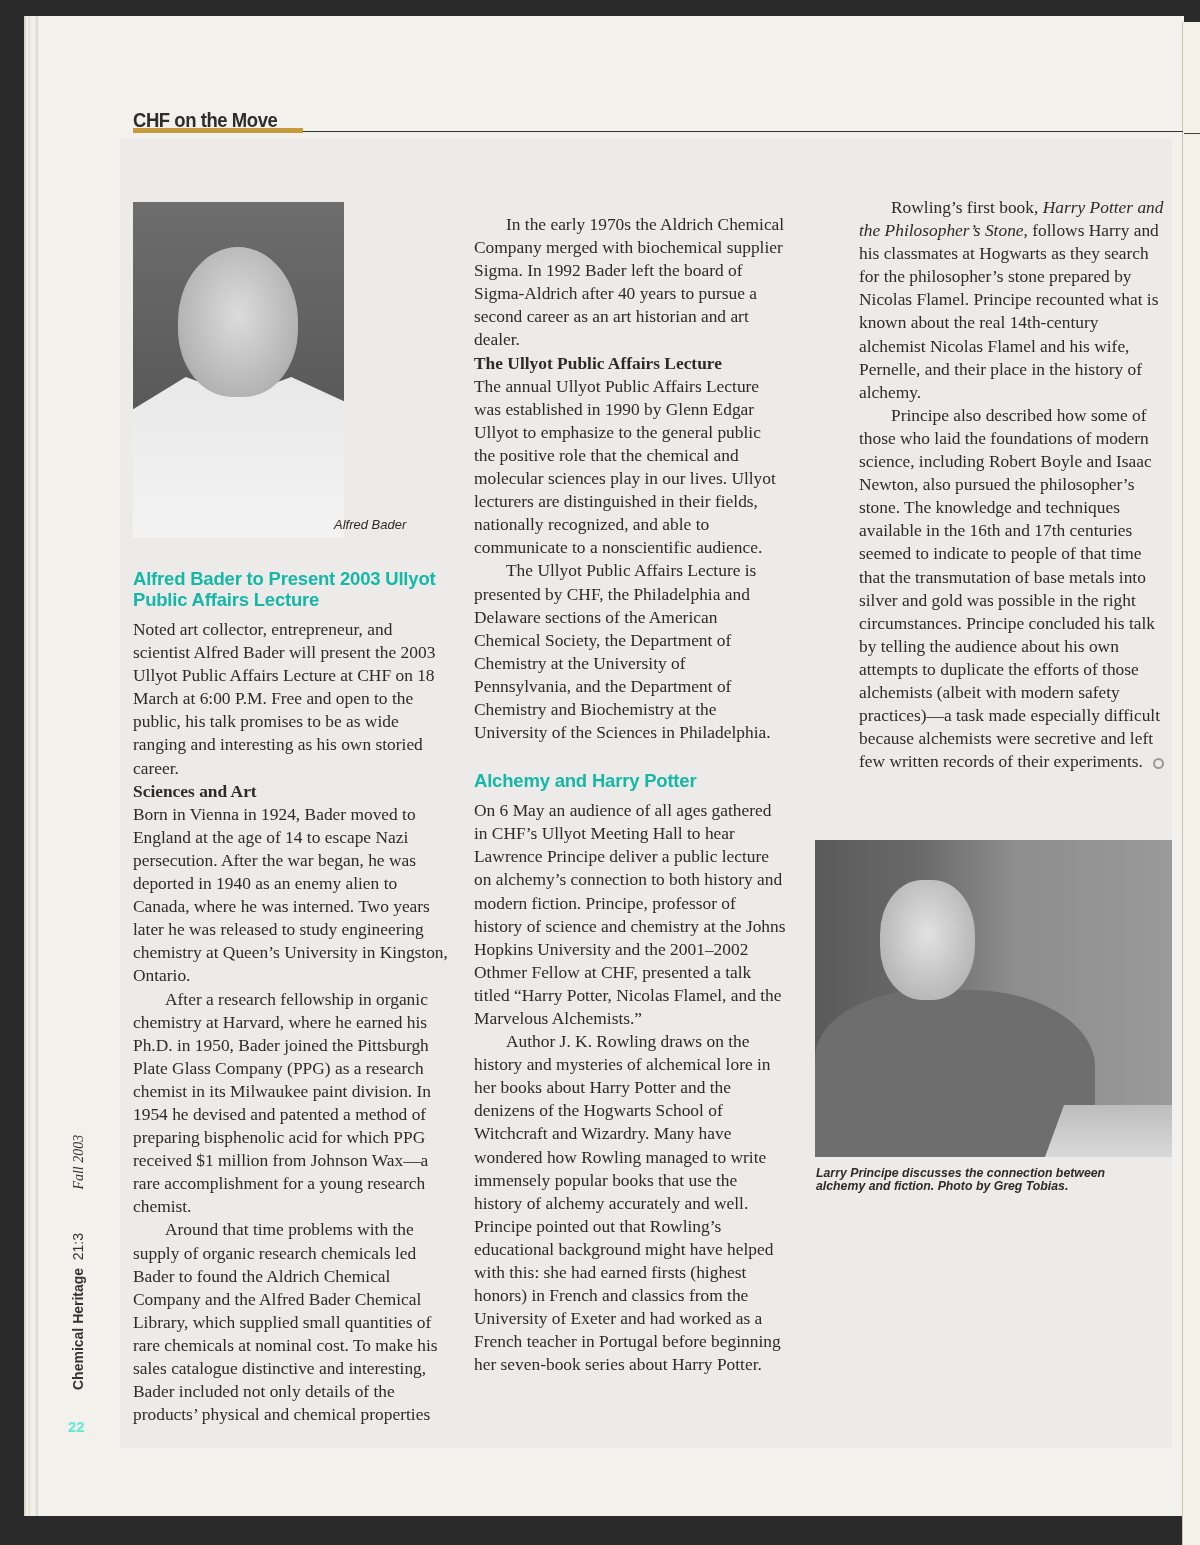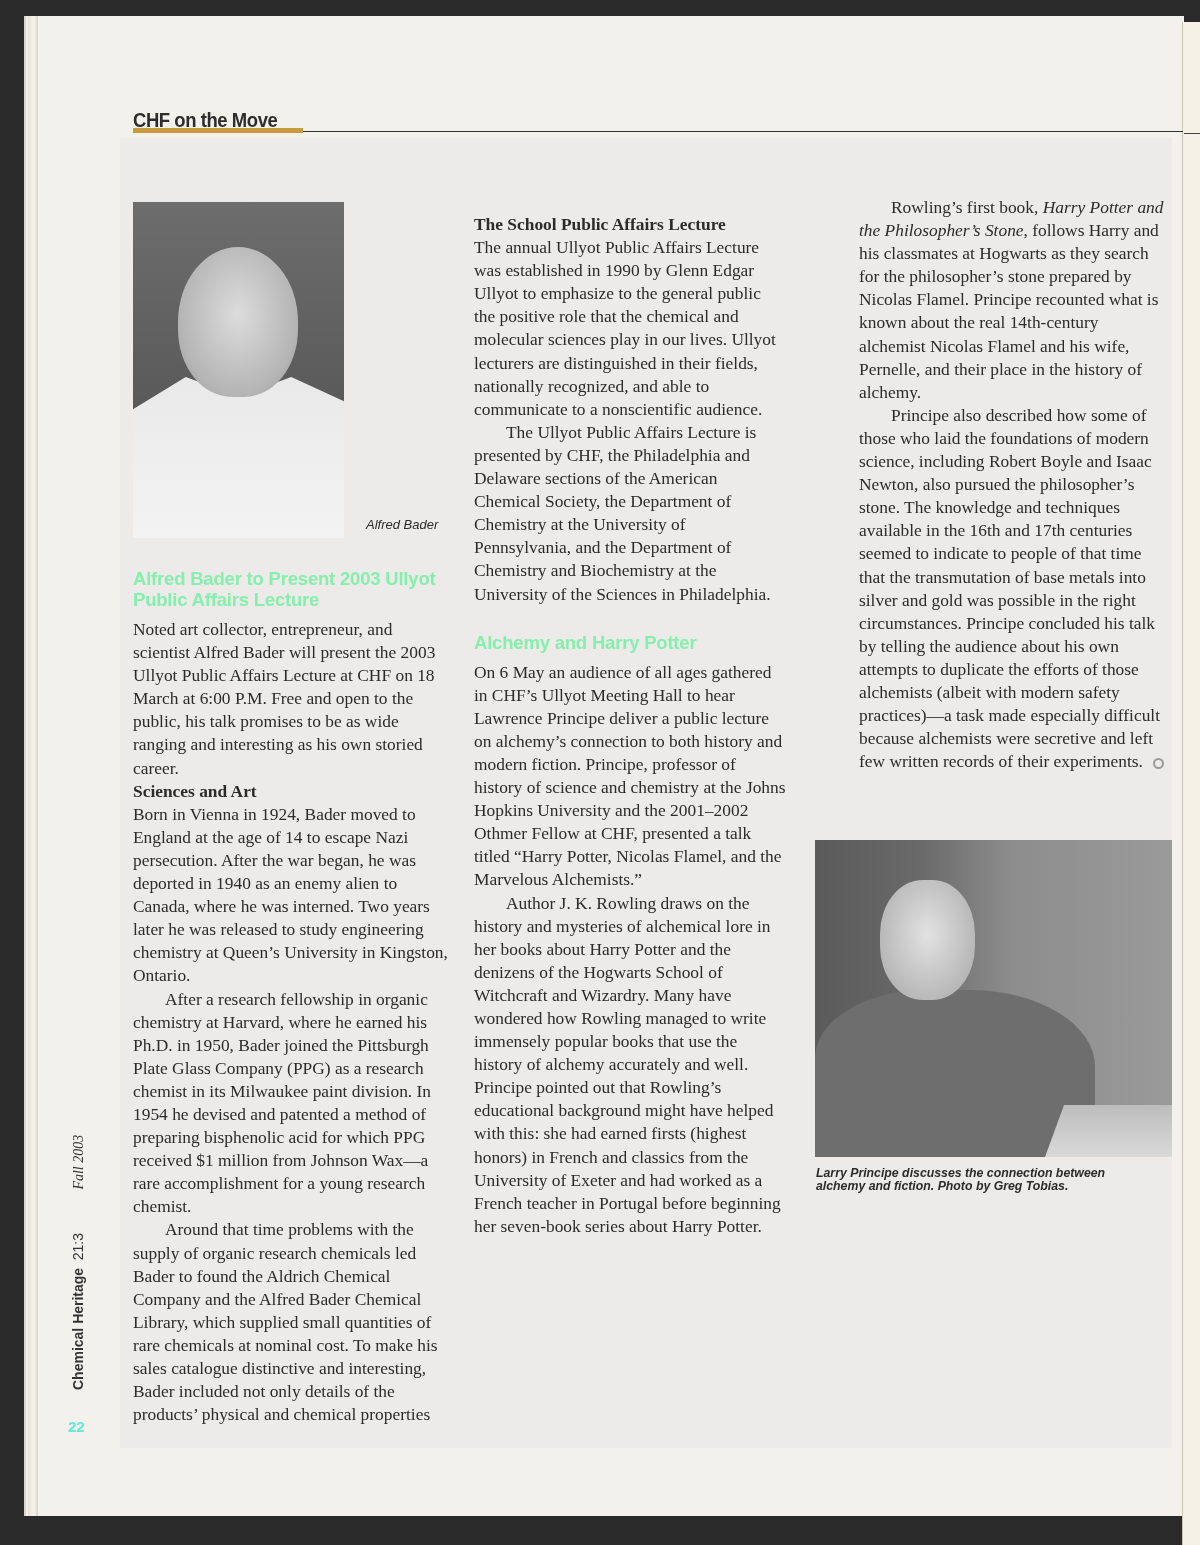--- a/index.html
+++ b/index.html
@@ -42,21 +42,21 @@
     }
     .col { position:absolute; color:#2b2b2b; font-size:17.4px; line-height:23.1px; }
     .col p { margin:0; }
     .col p.indent { text-indent:32px; }
     .col1 { left:133px; width:318px; }
     .col2 { left:474px; width:312px; }
     .col3t { left:815px; width:308px; }
     .subhead { font-weight:bold; margin-top:6px; }
     .headline {
       font-family:"Liberation Sans", "DejaVu Sans", sans-serif; font-weight:bold;
-      font-size:18.5px; line-height:21px; color:#86efac; letter-spacing:-0.2px;
+      font-size:18.5px; line-height:21px; color:#14b8a6; letter-spacing:-0.2px;
     }
     .photo {
       position:absolute; overflow:hidden;
     }
     .photo1 {
       left:133px; top:202px; width:211px; height:336px;
       background:
         radial-gradient(ellipse 70px 95px at 108px 118px, #d6d6d6 0%, #b9b9b9 55%, transparent 70%),
         radial-gradient(ellipse 160px 110px at 95px 300px, #f0f0f0 0%, #dedede 50%, transparent 75%),
         linear-gradient(180deg,#6d6d6d,#5a5a5a 60%,#4c4c4c);
@@ -85,21 +85,21 @@
     .photo2 .podium {
       position:absolute; left:230px; top:265px; width:127px; height:52px;
       background:linear-gradient(180deg,#bdbdbd,#d9d9d9);
       clip-path:polygon(15% 0,100% 0,100% 100%,0 100%);
     }
     .caption {
       position:absolute;
       font-family:"Liberation Sans", "DejaVu Sans", sans-serif; font-style:italic;
       font-size:13px; color:#2b2b2b;
     }
-    .cap1 { left:366px; top:517px; }
+    .cap1 { left:334px; top:517px; }
     .cap2 { left:816px; top:1167px; width:300px; line-height:13px; font-weight:bold; font-size:12.3px; }
     .end-mark {
       display:inline-block; width:7px; height:7px; border:2px solid #999; border-radius:50%;
       margin-left:10px; vertical-align:middle;
     }
     .spine {
       position:absolute; left:70px; top:1390px;
       transform:rotate(-90deg); transform-origin:left top;
       white-space:nowrap; font-size:14px; color:#333;
     }
@@ -133,21 +133,22 @@
 <div class="col col1" style="top:568px;">
   <div class="headline">Alfred Bader to Present 2003 Ullyot Public Affairs Lecture</div>
   <p style="margin-top:8px;">Noted art collector, entrepreneur, and scientist Alfred Bader will present the 2003 Ullyot Public Affairs Lecture at CHF on 18 March at 6:00 P.M. Free and open to the public, his talk promises to be as wide ranging and interesting as his own storied career.</p>
   <p class="subhead">Sciences and Art</p>
   <p>Born in Vienna in 1924, Bader moved to England at the age of 14 to escape Nazi persecution. After the war began, he was deported in 1940 as an enemy alien to Canada, where he was interned. Two years later he was released to study engineering chemistry at Queen’s University in Kingston, Ontario.</p>
   <p class="indent">After a research fellowship in organic chemistry at Harvard, where he earned his Ph.D. in 1950, Bader joined the Pittsburgh Plate Glass Company (PPG) as a research chemist in its Milwaukee paint division. In 1954 he devised and patented a method of preparing bisphenolic acid for which PPG received $1 million from Johnson Wax—a rare accomplishment for a young research chemist.</p>
   <p class="indent" style="height:210px;overflow:hidden;">Around that time problems with the supply of organic research chemicals led Bader to found the Aldrich Chemical Company and the Alfred Bader Chemical Library, which supplied small quantities of rare chemicals at nominal cost. To make his sales catalogue distinctive and interesting, Bader included not only details of the products’ physical and chemical properties and references to recent chemical literature, but also reproductions of paintings in the collection he had begun accumulating while in his 20s.</p>
 </div>
 
 <div class="col col2" style="top:213px;">
-  <p class="subhead">The School Public Affairs Lecture</p>
+  <p class="indent">In the early 1970s the Aldrich Chemical Company merged with biochemical supplier Sigma. In 1992 Bader left the board of Sigma-Aldrich after 40 years to pursue a second career as an art historian and art dealer.</p>
+  <p class="subhead">The Ullyot Public Affairs Lecture</p>
   <p>The annual Ullyot Public Affairs Lecture was established in 1990 by Glenn Edgar Ullyot to emphasize to the general public the positive role that the chemical and molecular sciences play in our lives. Ullyot lecturers are distinguished in their fields, nationally recognized, and able to communicate to a nonscientific audience.</p>
   <p class="indent">The Ullyot Public Affairs Lecture is presented by CHF, the Philadelphia and Delaware sections of the American Chemical Society, the Department of Chemistry at the University of Pennsylvania, and the Department of Chemistry and Biochemistry at the University of the Sciences in Philadelphia.</p>
   <div class="headline" style="margin-top:26px;">Alchemy and Harry Potter</div>
   <p style="margin-top:8px;">On 6 May an audience of all ages gathered in CHF’s Ullyot Meeting Hall to hear Lawrence Principe deliver a public lecture on alchemy’s connection to both history and modern fiction. Principe, professor of history of science and chemistry at the Johns Hopkins University and the 2001–2002 Othmer Fellow at CHF, presented a talk titled “Harry Potter, Nicolas Flamel, and the Marvelous Alchemists.”</p>
   <p class="indent">Author J. K. Rowling draws on the history and mysteries of alchemical lore in her books about Harry Potter and the denizens of the Hogwarts School of Witchcraft and Wizardry. Many have wondered how Rowling managed to write immensely popular books that use the history of alchemy accurately and well. Principe pointed out that Rowling’s educational background might have helped with this: she had earned firsts (highest honors) in French and classics from the University of Exeter and had worked as a French teacher in Portugal before beginning her seven-book series about Harry Potter.</p>
 </div>
 
 <div class="col col3t" style="top:196px;margin-left:44px;">
   <p class="indent"><span>Rowling’s first book, </span><em>Harry Potter and the Philosopher’s Stone</em><span>, follows Harry and his classmates at Hogwarts as they search for the philosopher’s stone prepared by Nicolas Flamel. Principe recounted what is known about the real 14th-century alchemist Nicolas Flamel and his wife, Pernelle, and their place in the history of alchemy.</span></p>
   <p class="indent"><span>Principe also described how some of those who laid the foundations of modern science, including Robert Boyle and Isaac Newton, also pursued the philosopher’s stone. The knowledge and techniques available in the 16th and 17th centuries seemed to indicate to people of that time that the transmutation of base metals into silver and gold was possible in the right circumstances. Principe concluded his talk by telling the audience about his own attempts to duplicate the efforts of those alchemists (albeit with modern safety practices)—a task made especially difficult because alchemists were secretive and left few written records of their experiments.</span><span class="end-mark"></span></p>

